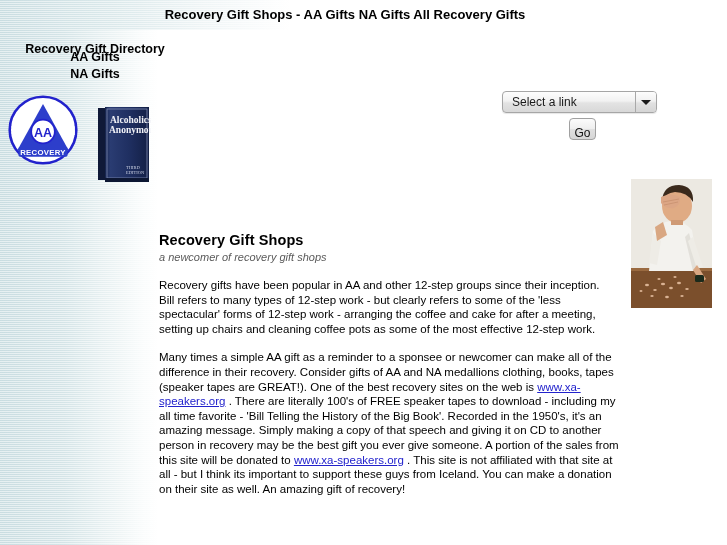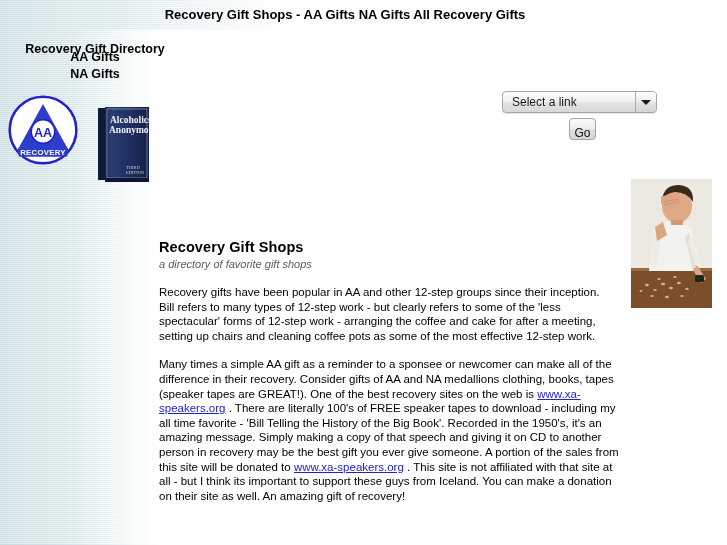--- a/index.html
+++ b/index.html
@@ -156,21 +156,20 @@
 
   
   #article {
     position: absolute;
     left: 159px; top: 231px;
     width: 462px;
     z-index: 2;
     font-size: 11.5px;
     line-height: 14.5px;
     color: #000000;
-    margin-top: 7px;
   }
   #article h1 {
     margin: 0;
     font-size: 14.5px;
     font-weight: bold;
     line-height: 18px;
     letter-spacing: 0.1px;
   }
   #article .subtitle {
     margin: 1px 0 0 0;
@@ -302,21 +301,21 @@
       <ellipse cx="48" cy="102" rx="1.6" ry="1"></ellipse>
       <ellipse cx="14" cy="116" rx="1.5" ry="0.9"></ellipse>
     </g>
 
     <rect x="68" y="100" width="9" height="7" rx="1.5" fill="#1b2a1b"></rect>
   </svg>
 </div>
 
 <div id="article">
   <h1>Recovery Gift Shops</h1>
-  <div class="subtitle">a directory of favorite gift shops</div>
+  <div class="subtitle">a newcomer of recovery gift shops</div>
 
   <p class="body">
     <span>Recovery gifts have been popular in AA and other 12-step groups since their inception.</span><br>
     <span>Bill refers to many types of 12-step work - but clearly refers to some of the 'less spectacular' forms of 12-step work - arranging the coffee and cake for after a meeting, setting up chairs and cleaning coffee pots as some of the most effective 12-step work.</span>
   </p>
 
   <p class="body">
     <span>Many times a simple AA gift as a reminder to a sponsee or newcomer can make all of the difference in their recovery. Consider gifts of AA and NA medallions clothing, books, tapes (speaker tapes are GREAT!). One of the best recovery sites on the web is </span><a href="#">www.xa-speakers.org</a><span> . There are literally 100's of FREE speaker tapes to download - including my all time favorite - 'Bill Telling the History of the Big Book'. Recorded in the 1950's, it's an amazing message. Simply making a copy of that speech and giving it on CD to another person in recovery may be the best gift you ever give someone. A portion of the sales from this site will be donated to </span><a href="#">www.xa-speakers.org</a><span> . This site is not affiliated with that site at all - but I think its important to support these guys from Iceland. You can make a donation on their site as well. An amazing gift of recovery!</span>
   </p>
 

